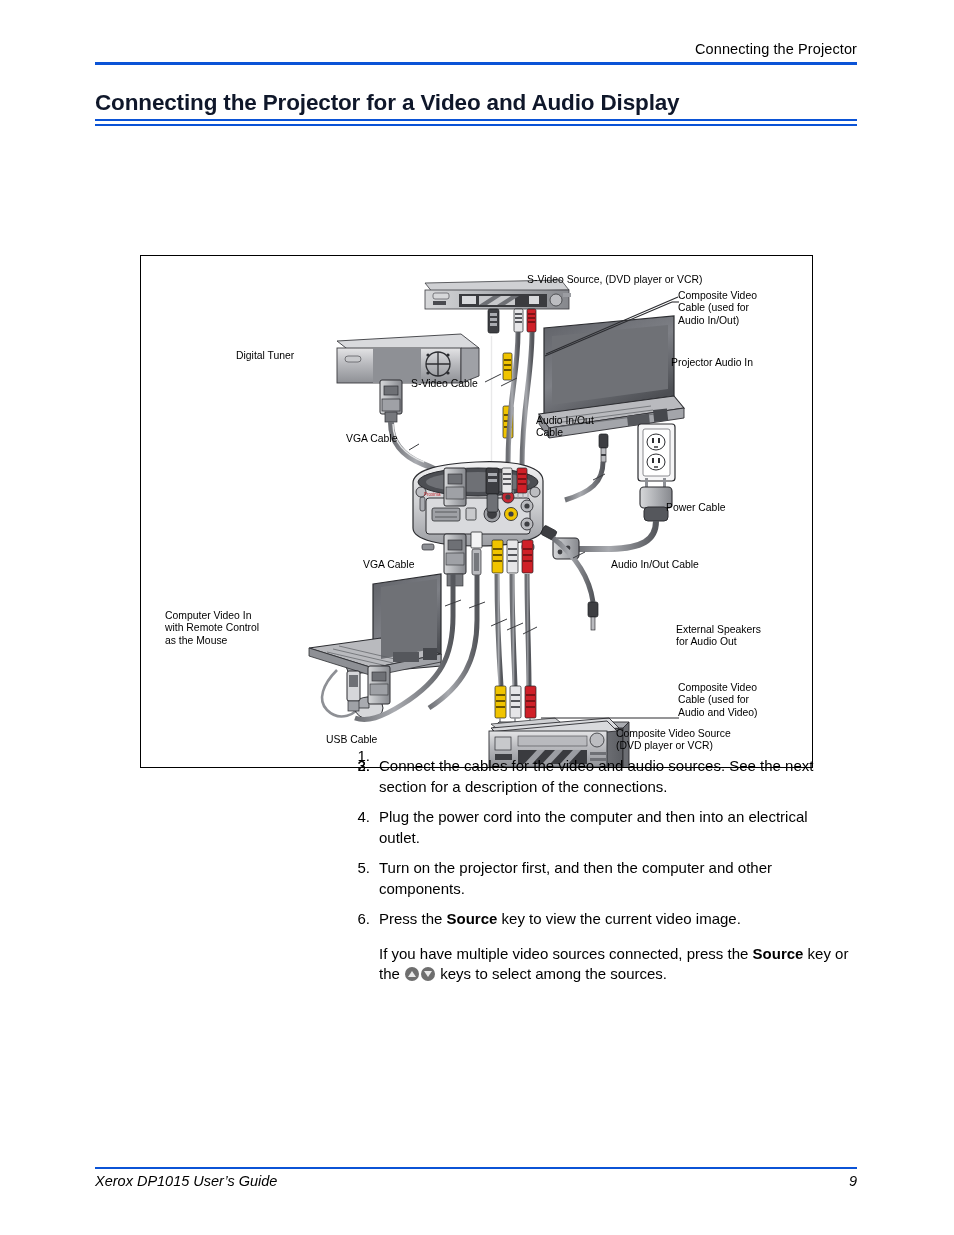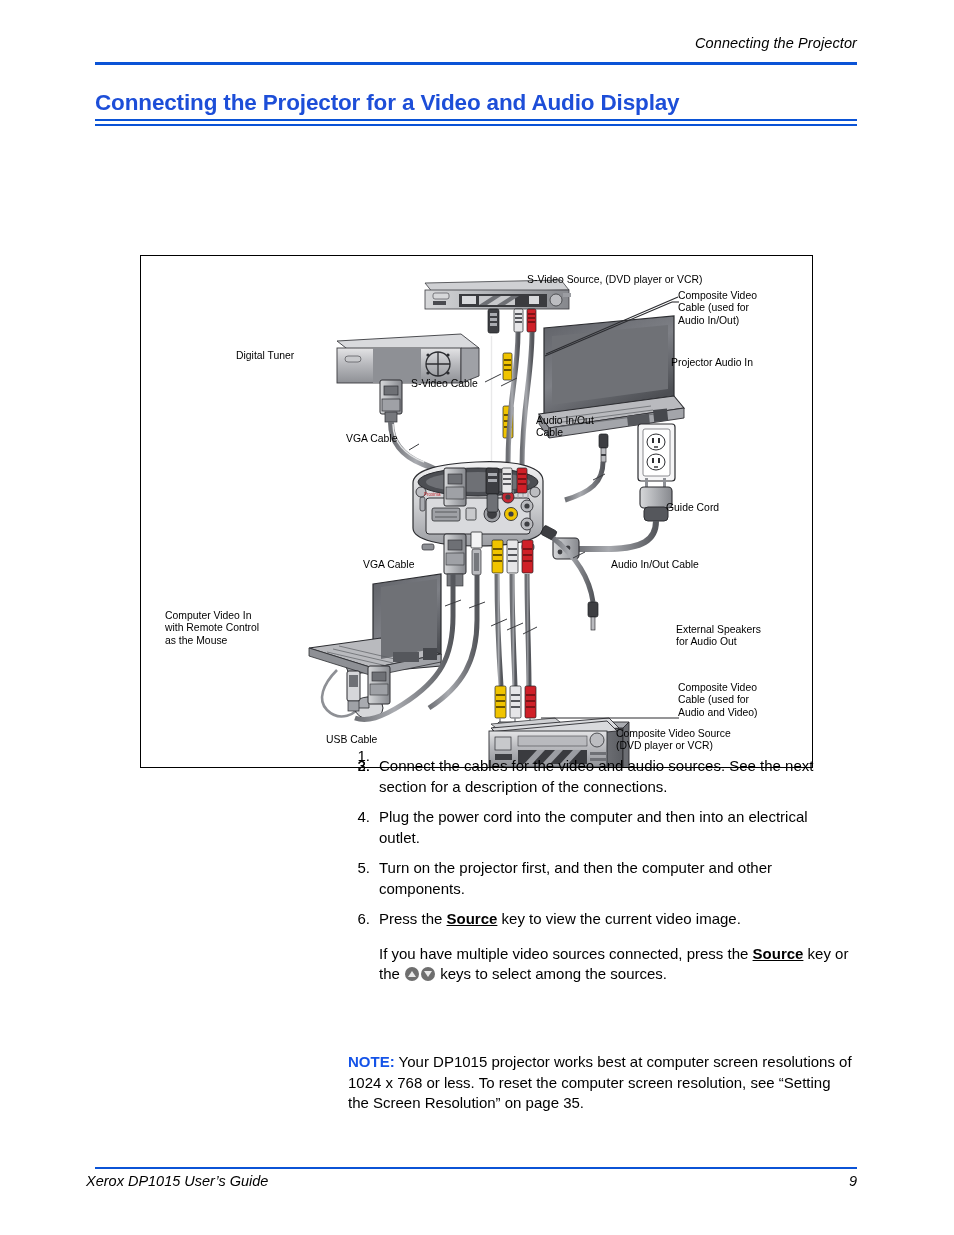--- a/index.html
+++ b/index.html
@@ -17,43 +17,42 @@
   }
   .page {
     position: absolute;
     left: 0; top: 0;
     width: 954px; height: 1235px;
   }
 
   
   .hdr-text {
     position: absolute;
-    left: 95px; top: 35px;
+    left: 95px; top: 41px;
     width: 762px;
     text-align: right;
-    font-style: italic;
     font-size: 14.5px;
     letter-spacing: .1px;
     color: #000;
   }
   .rule-top {
     position: absolute;
     left: 95px; top: 62px;
     width: 762px; height: 3px;
     background: #0b53d6;
   }
 
   
   .sec-title {
     position: absolute;
     left: 95px; top: 90px;
     width: 770px;
     font-size: 22.5px;
     font-weight: bold;
-    color: #1d4ed8;
+    color: #0f172a;
     letter-spacing: -0.15px;
     white-space: nowrap;
   }
   .rule-under-a {
     position: absolute;
     left: 95px; top: 119px;
     width: 762px; height: 2px;
     background: #0b53d6;
   }
   .rule-under-b {
@@ -107,21 +106,21 @@
   .step .num {
     position: absolute;
     left: 0; top: 0;
     width: 22px;
     text-align: right;
   }
   .substep {
     padding-left: 31px;
     margin-top: 14px;
   }
-  .b { font-weight: bold; text-decoration: underline; }
+  .b { font-weight: bold; }
 
   .keycap {
     display: inline-block;
     width: 14px; height: 14px;
     border-radius: 50%;
     background: #6e6e6e;
     vertical-align: -2px;
     position: relative;
     margin: 0 1px;
   }
@@ -147,21 +146,21 @@
 
   
   .rule-bot {
     position: absolute;
     left: 95px; top: 1167px;
     width: 762px; height: 2px;
     background: #0b53d6;
   }
   .foot-left {
     position: absolute;
-    left: 86px; top: 1173px;
+    left: 95px; top: 1173px;
     font-style: italic;
     font-size: 14.5px;
   }
   .foot-right {
     position: absolute;
     left: 95px; top: 1173px;
     width: 762px;
     text-align: right;
     font-style: italic;
     font-size: 14.5px;
@@ -581,21 +580,21 @@
     <div class="fig-label" style="left:386px; top:18px;">S-Video Source, (DVD player or VCR)</div>
     <div class="fig-label" style="left:537px; top:34px;">Composite Video
 Cable (used for
 Audio In/Out)</div>
     <div class="fig-label" style="left:530px; top:101px;">Projector Audio In</div>
     <div class="fig-label" style="left:95px; top:94px;text-align:right;">Digital Tuner</div>
     <div class="fig-label" style="left:270px; top:122px;">S-Video Cable</div>
     <div class="fig-label" style="left:395px; top:159px;">Audio In/Out
 Cable</div>
     <div class="fig-label" style="left:205px; top:177px;">VGA Cable</div>
-    <div class="fig-label" style="left:525px; top:246px;">Guide Cord</div>
+    <div class="fig-label" style="left:525px; top:246px;">Power Cable</div>
     <div class="fig-label" style="left:222px; top:303px;">VGA Cable</div>
     <div class="fig-label" style="left:470px; top:303px;">Audio In/Out Cable</div>
     <div class="fig-label" style="left:24px; top:354px;">Computer Video In
 with Remote Control
 as the Mouse</div>
     <div class="fig-label" style="left:535px; top:368px;">External Speakers
 for Audio Out</div>
     <div class="fig-label" style="left:537px; top:426px;">Composite Video
 Cable (used for
 Audio and Video)</div>
@@ -623,21 +622,18 @@
       <span class="num">5.</span>
       <span>Turn on the projector first, and then the computer and other components.</span>
     </div>
     <div class="step">
       <span class="num">6.</span>
       <span><span>Press the </span><span class="b">Source</span><span> key to view the current video image.</span></span>
       <div class="substep" style="padding-left:0;"><span>If you have multiple video sources connected, press the </span><span class="b">Source</span><span> key or the </span><span class="keycap up"></span><span class="keycap down"></span><span> keys to select among the sources.</span></div>
     </div>
   </div>
 
-  <div class="note">
-    <span class="lbl">NOTE:</span><span> Your DP1015 projector works best at computer screen resolutions of 1024 x 768 or less. To reset the computer screen resolution, see “Setting the Screen Resolution” on page 35.</span>
-  </div>
 
   <div class="rule-bot"></div>
   <div class="foot-left">Xerox DP1015 User’s Guide</div>
   <div class="foot-right">9</div>
 
 </div>
 
 </body></html>

